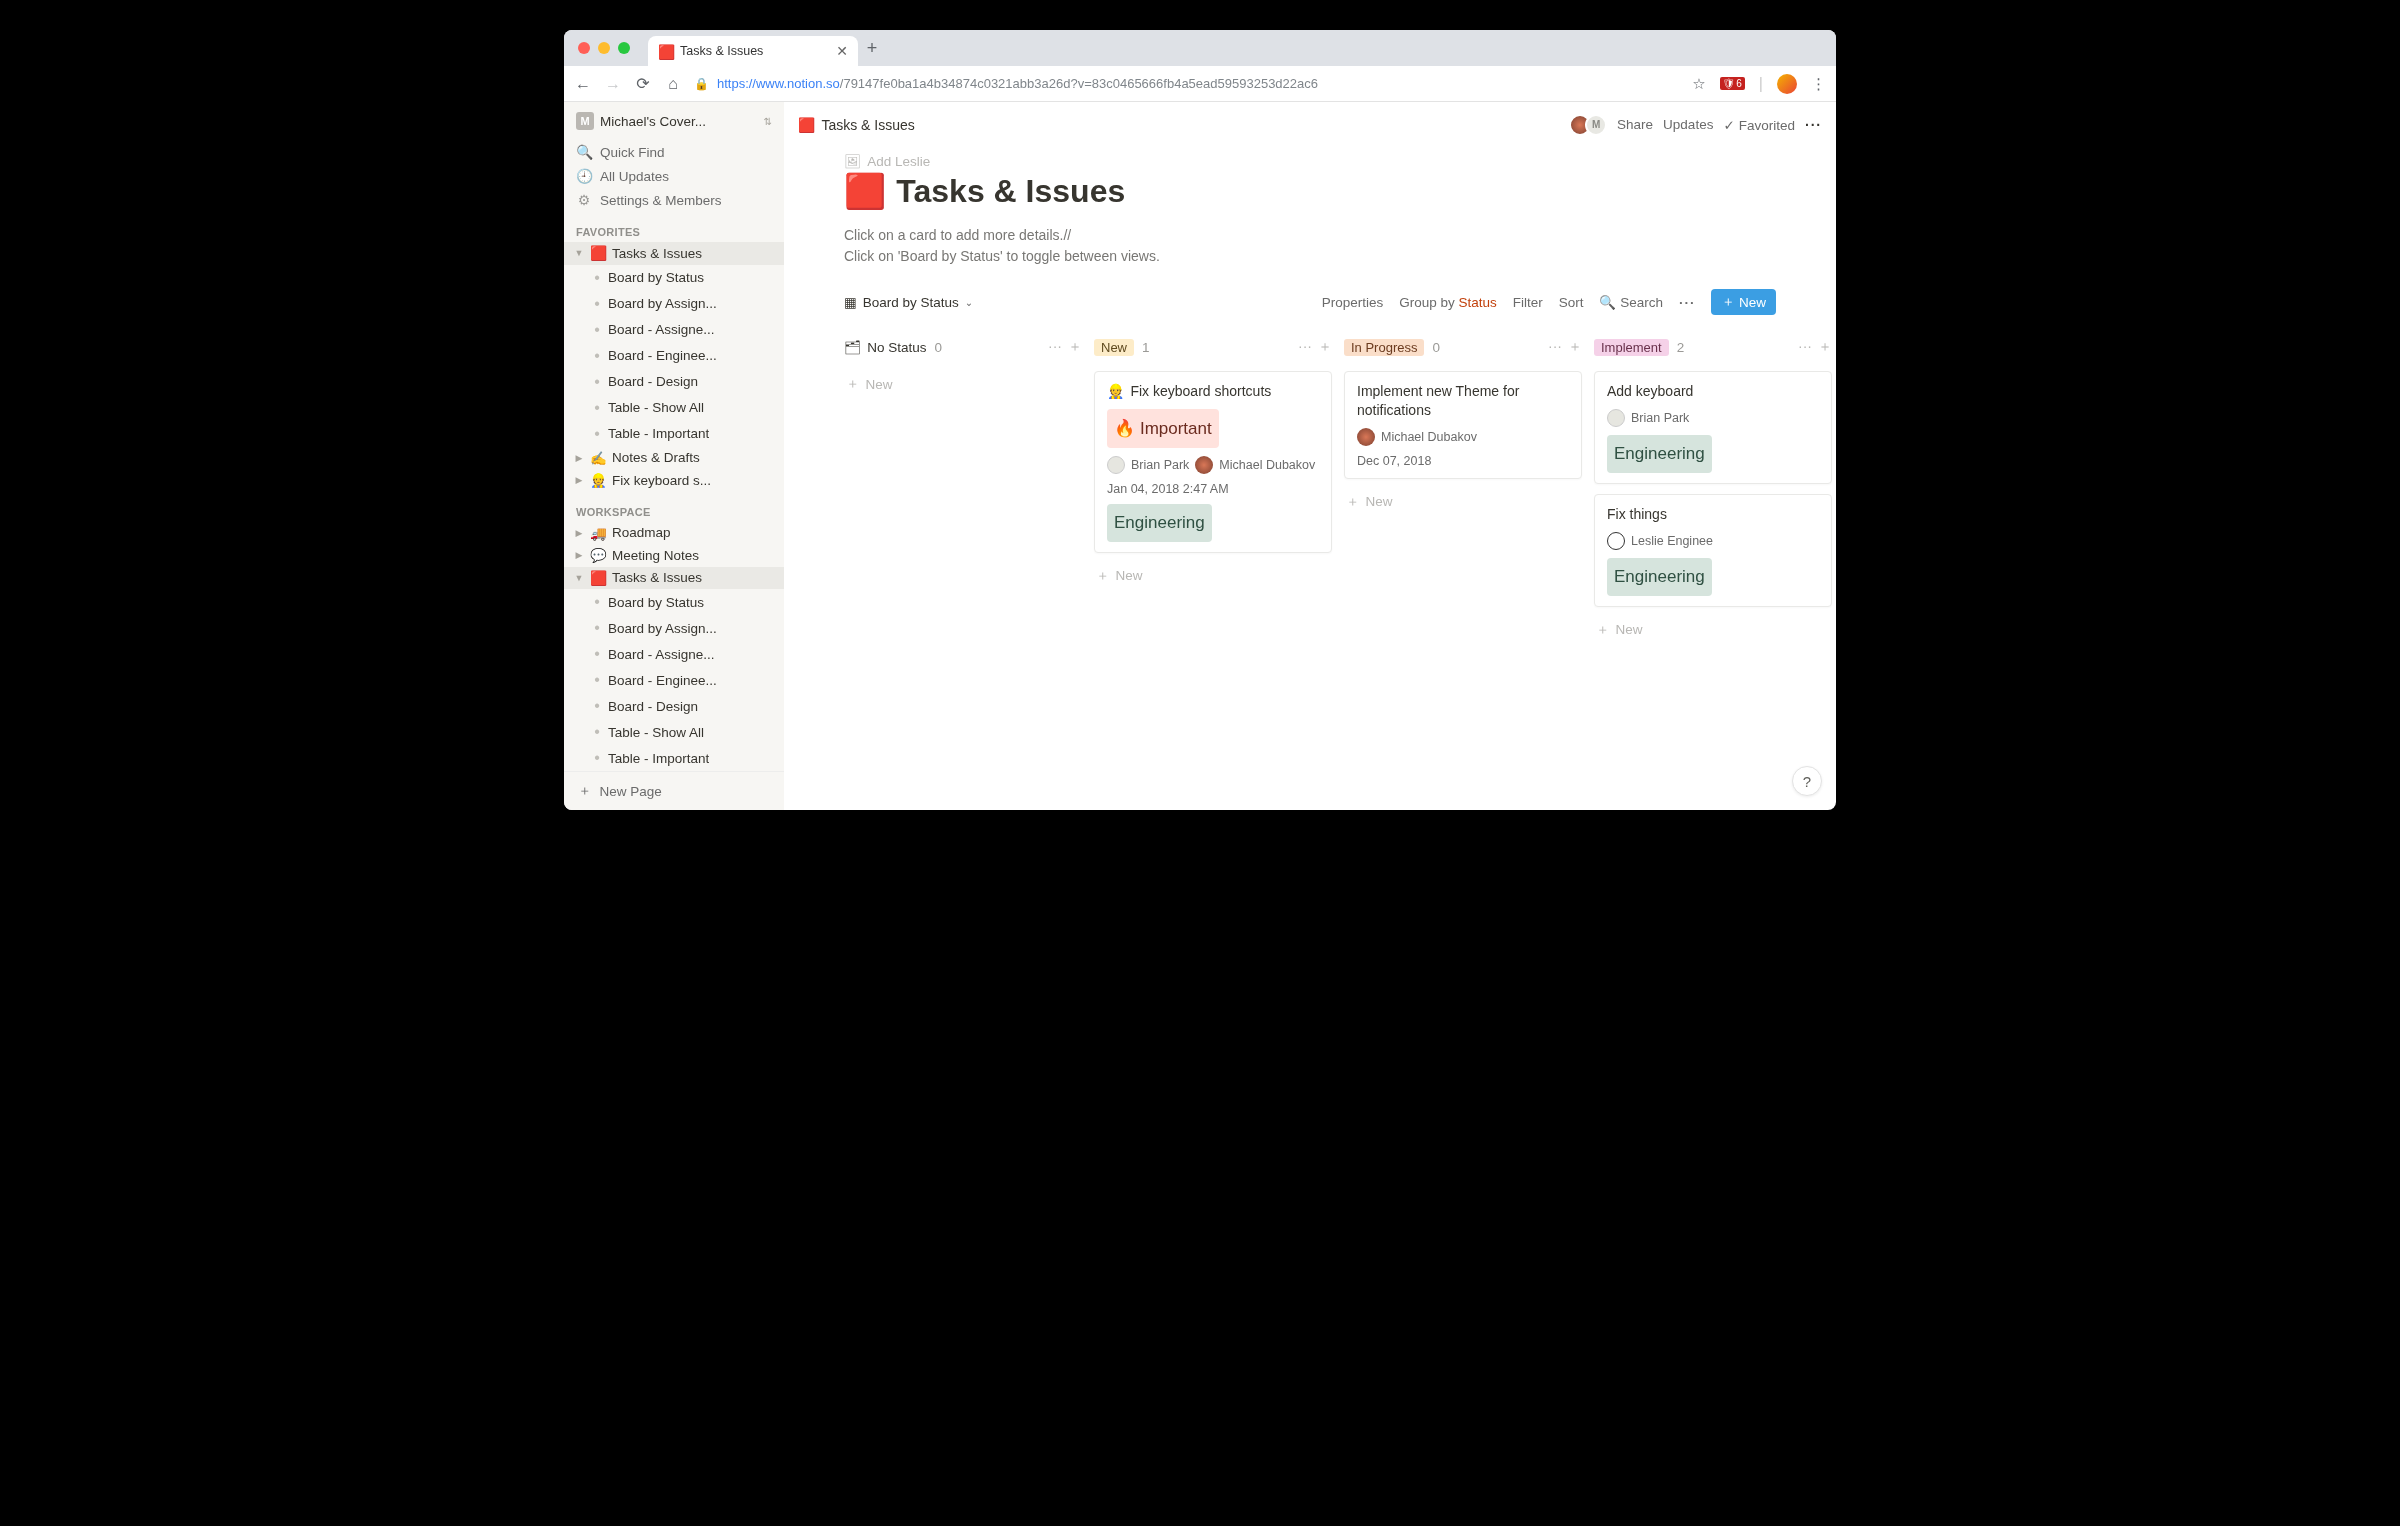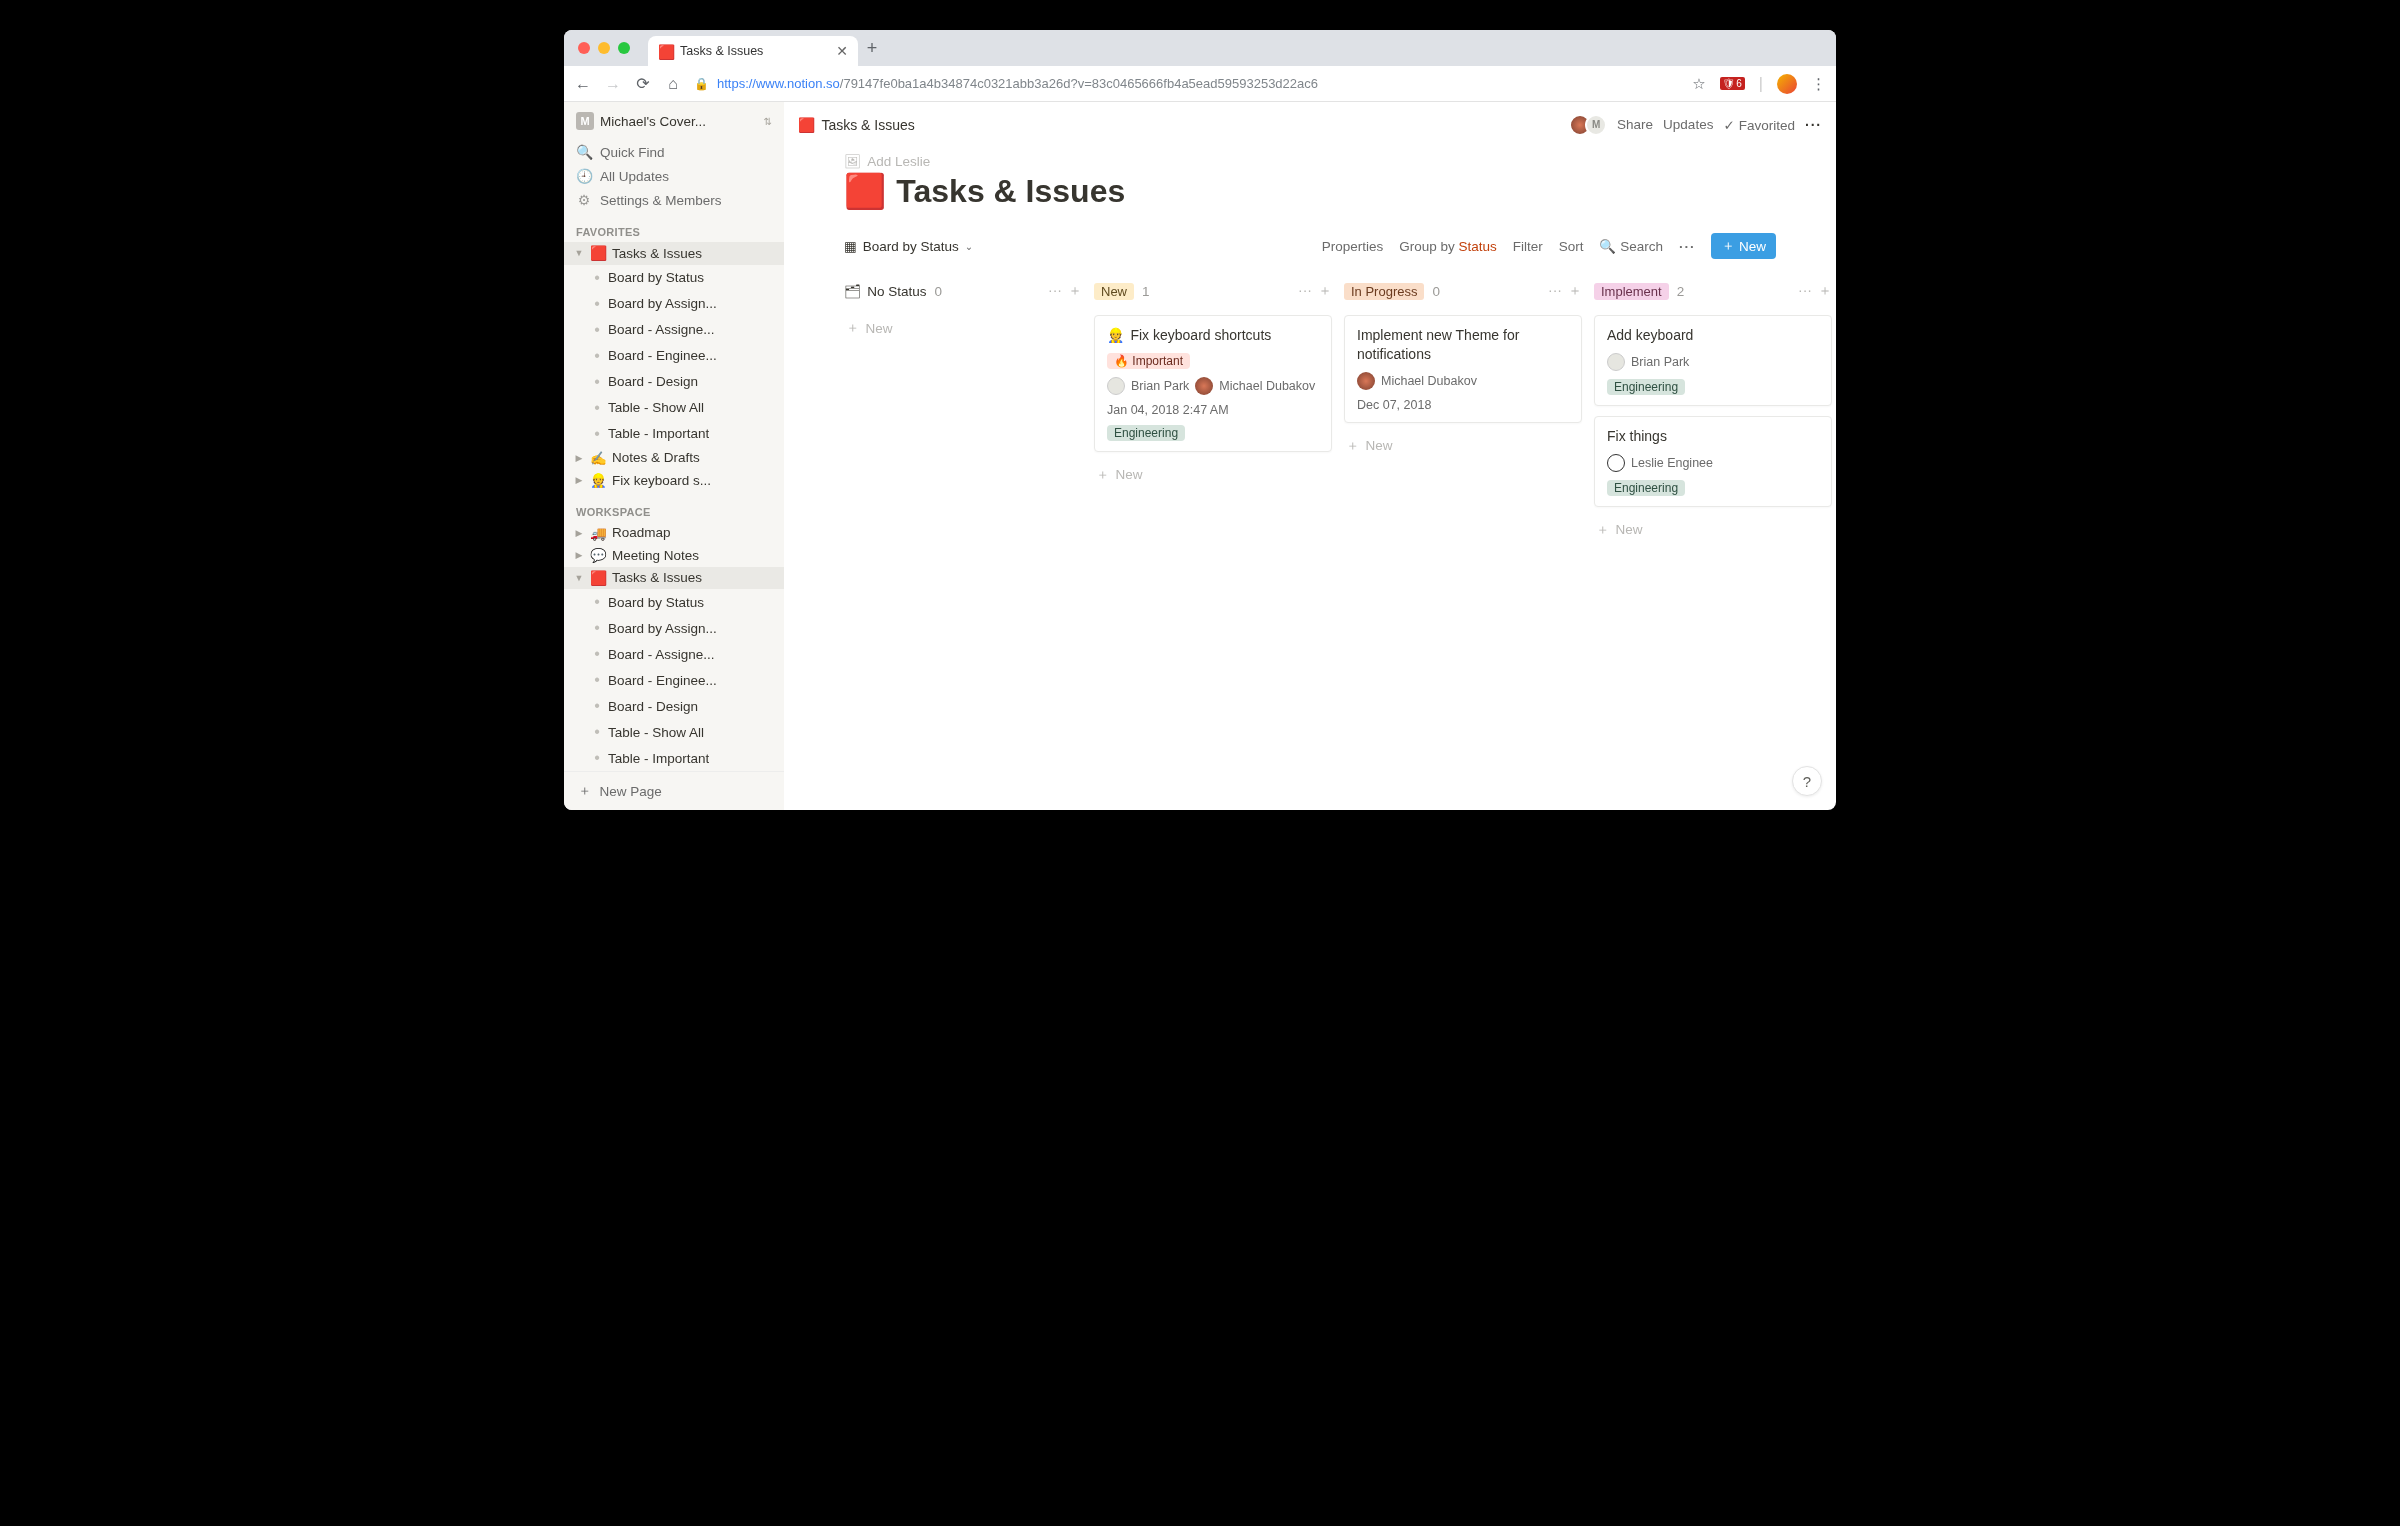--- a/index.html
+++ b/index.html
@@ -81,21 +81,21 @@
 .bg-none { color:#37352f; display:flex; align-items:center; gap:6px;}
 .bg-new { background:#fdecc8; color:#5f4a1f;}
 .bg-prog { background:#fadec9; color:#6b3b1f;}
 .bg-comp { background:#f5d1e8; color:#69314c;}
 .col-head .count { color:#9b9a97;}
 .col-head .cactions { margin-left:auto; display:flex; gap:6px; color:#b8b7b4; font-size:14px;}
 .col-head .cactions span { cursor:pointer; }
 
 .card { background:#fff; border:1px solid #e9e9e7; border-radius:4px; padding:10px 12px; margin-top:10px; box-shadow:0 1px 2px rgba(0,0,0,0.03); cursor:pointer;}
 .card .ctitle { font-size:14px; color:#37352f; font-weight:500; line-height:1.35; display:flex; gap:6px;}
-.tag { display:inline-block; padding:1px 7px; border-radius:4px; font-size:12px; margin-top:8px;}
+.tag { display:inline-block; padding:9px 7px; border-radius:4px; font-size:17px; margin-top:8px;}
 .tag-important { background:#ffe2dd; color:#6b2b1f;}
 .tag-eng { background:#d6e4dd; color:#2f5042;}
 .people { display:flex; align-items:center; gap:6px; margin-top:8px; flex-wrap:wrap;}
 .people .pav { width:18px; height:18px; border-radius:50%; display:inline-block;}
 .pav-bp { background:#e6e6e0; border:1px solid #ccc;}
 .pav-md { background: radial-gradient(circle,#d97757,#7b3f2f);}
 .pav-lj { background:#fff; border:1px solid #333;}
 .people .pname { font-size:12.5px; color:#6b6b6b;}
 .cdate { font-size:12.5px; color:#6b6b6b; margin-top:8px;}
 .col-new { display:flex; align-items:center; gap:6px; color:#b8b7b4; font-size:13.5px; margin-top:10px; cursor:pointer; padding:4px 2px;}
@@ -281,20 +281,24 @@
       </div>
 
       <div class="content">
         <div class="addcover">
             <span>🖼</span>
             <span>Add Leslie</span>
           </div>
         <div class="title-row">
           <span class="ticon red-icon">🟥</span>
           <h1>Tasks &amp; Issues</h1>
+        </div>
+        <div class="subtitle">
+          <div>Click on a card to add more details.//</div>
+          <div>Click on 'Board by Status' to toggle between views.</div>
         </div>
 
         <div class="viewbar">
           <div class="viewsel">
             <span>▦</span>
             <span>Board by Status</span>
             <span style="font-size:10px;color:#6b6b6b;">⌄</span>
           </div>
           <div class="vspacer"></div>
           <span class="vaction">Properties</span>

